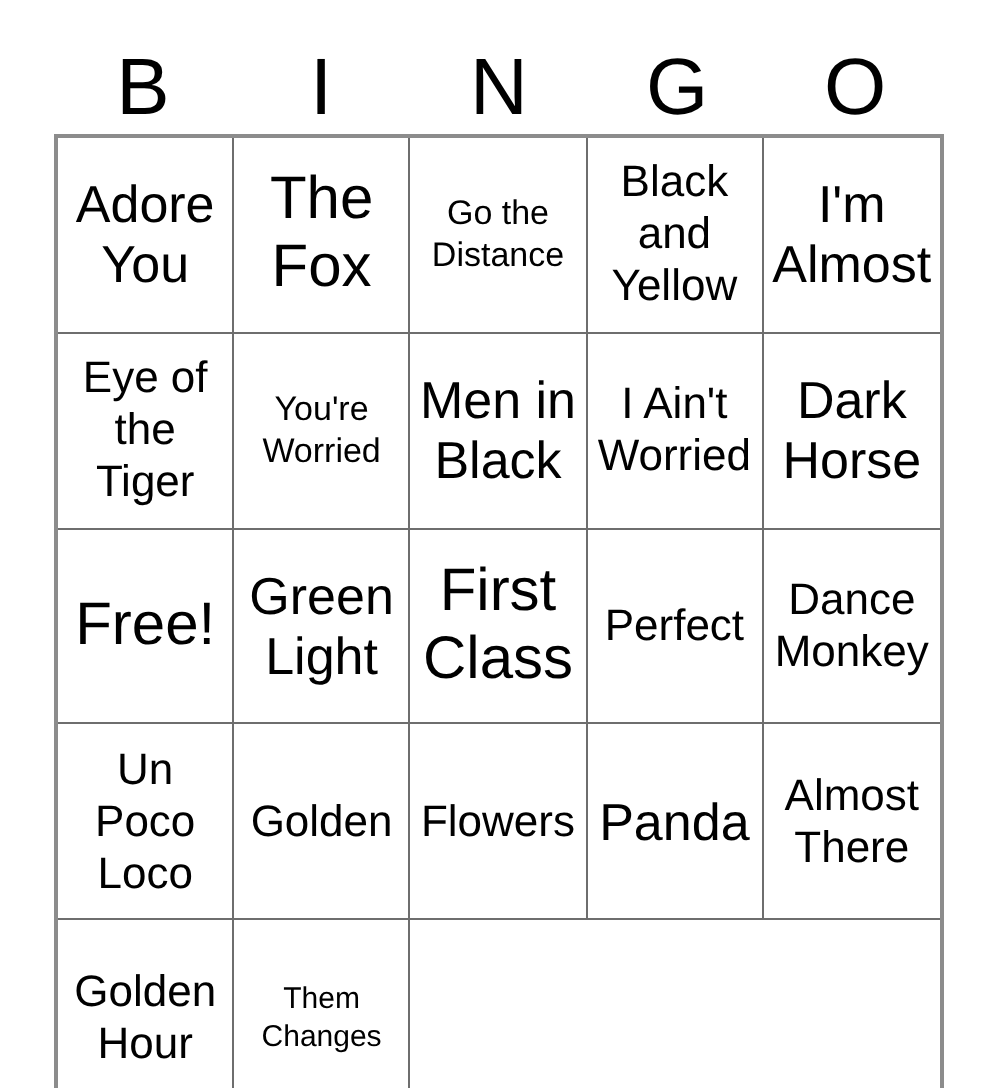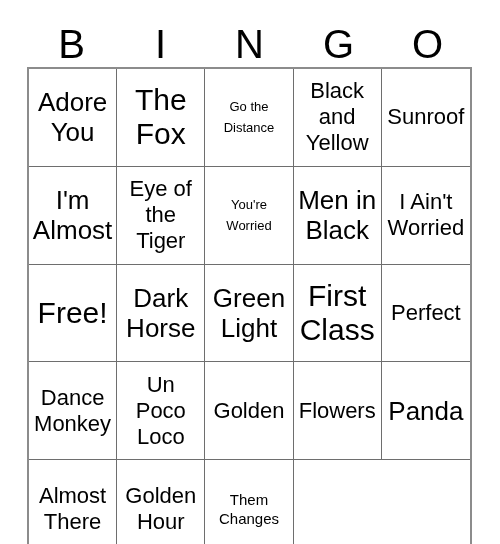--- a/index.html
+++ b/index.html
@@ -82,21 +82,21 @@
     color: #000000;
     font-family: "Liberation Sans", sans-serif;
     font-weight: 400;
     white-space: pre-line;
   }
 
   
   .size-xl   { font-size: 30px; line-height: 34px; }
   .size-lg   { font-size: 26px; line-height: 30px; }
   .size-md   { font-size: 22px; line-height: 26px; }
-  .size-sm   { font-size: 13px; line-height: 21px; }
+  .size-sm   { font-size: 17px; line-height: 21px; }
   .size-xs   { font-size: 15px; line-height: 19px; }
 </style>
 </head>
 <body>
 
 <div class="bingo-card">
 
   <div class="header-row">
     <div class="header-letter">B</div>
     <div class="header-letter">I</div>
@@ -117,23 +117,20 @@
       <div class="cell">
         <span class="cell-text size-sm">Go the
 Distance</span>
       </div>
       <div class="cell">
         <span class="cell-text size-md">Black
 and
 Yellow</span>
       </div>
       <div class="cell">
-        <span class="cell-text size-md">Sunroof</span>
-      </div>
-      <div class="cell">
         <span class="cell-text size-lg">I'm
 Almost</span>
       </div>
       <div class="cell">
         <span class="cell-text size-md">Eye of
 the
 Tiger</span>
       </div>
       <div class="cell">
         <span class="cell-text size-sm">You're
@@ -141,25 +138,25 @@
       </div>
       <div class="cell">
         <span class="cell-text size-lg">Men in
 Black</span>
       </div>
       <div class="cell">
         <span class="cell-text size-md">I Ain't
 Worried</span>
       </div>
       <div class="cell">
-        <span class="cell-text size-xl">Free!</span>
+        <span class="cell-text size-lg">Dark
+Horse</span>
       </div>
       <div class="cell">
-        <span class="cell-text size-lg">Dark
-Horse</span>
+        <span class="cell-text size-xl">Free!</span>
       </div>
       <div class="cell">
         <span class="cell-text size-lg">Green
 Light</span>
       </div>
       <div class="cell">
         <span class="cell-text size-xl">First
 Class</span>
       </div>
       <div class="cell">

